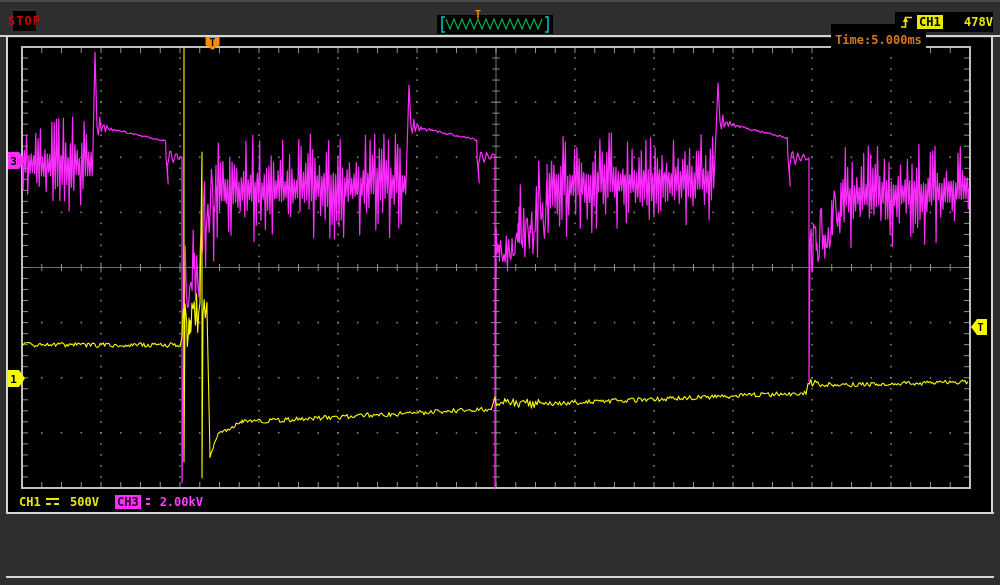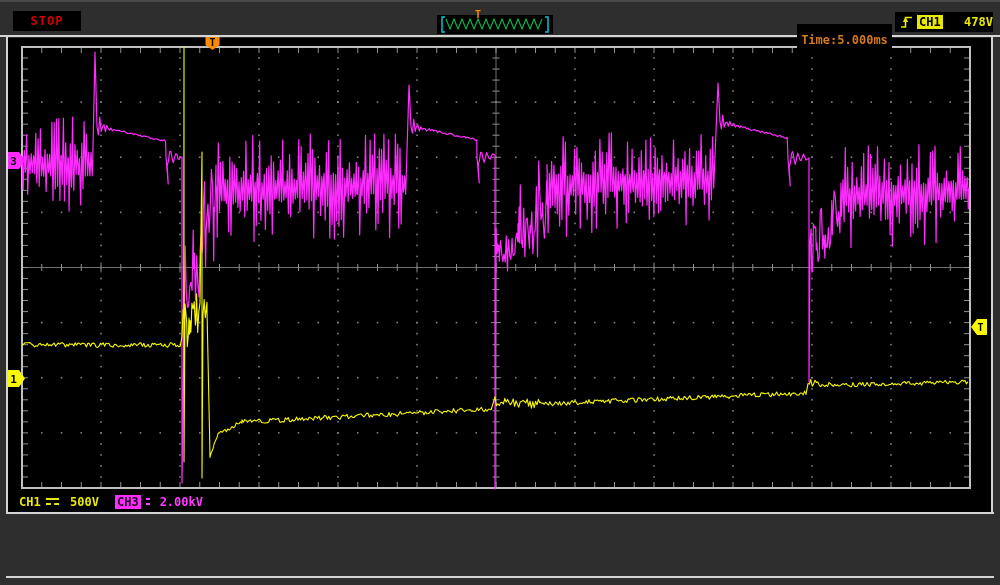--- a/index.html
+++ b/index.html
@@ -4,22 +4,22 @@
 <style>
   html,body{margin:0;padding:0;background:#2e2e2e;}
   .scope{position:relative;width:1000px;height:585px;background:#2e2e2e;overflow:hidden;
          font-family:"DejaVu Sans Mono","Liberation Mono",monospace;}
   .topedge{position:absolute;left:0;top:0;width:1000px;height:2px;background:#4a4a4a;}
   .screen{position:absolute;left:8px;top:38px;width:983px;height:475px;background:#000;}
   .hline{position:absolute;background:#d4d4d4;height:2px;}
   .vline{position:absolute;background:#d4d4d4;width:2px;}
   svg#scope-svg{position:absolute;left:0;top:0;pointer-events:none;}
   .box{position:absolute;background:#000;display:flex;align-items:center;font-weight:bold;font-size:12px;}
-  .stop-box{left:13px;top:11px;width:68px;height:20px;justify-content:center;color:#d20000;letter-spacing:1px;}
-  .time-box{left:797px;top:12px;width:95px;height:32px;justify-content:center;color:#d2781e;margin-top:12px;}
+  .stop-box{left:13px;top:11px;width:23px;height:20px;justify-content:center;color:#d20000;letter-spacing:1px;}
+  .time-box{left:831px;top:12px;width:95px;height:32px;justify-content:center;color:#d2781e;margin-top:12px;}
   .trig-box{left:895px;top:12px;width:98px;height:20px;gap:4px;padding-left:5px;box-sizing:border-box;color:#e8e800;}
   .badge-y{background:#e8e800;color:#000;padding:0 2px;line-height:14px;}
   .badge-m{background:#ff2cff;color:#1a001a;padding:0 2px;line-height:14px;}
   .ch1-box{left:13px;top:492px;width:92px;height:19px;gap:5px;padding:0 6px;box-sizing:border-box;color:#e8e800;}
   .ch3-box{left:111px;top:492px;width:96px;height:19px;gap:5px;padding:0 4px;box-sizing:border-box;color:#ff3cff;}
   .grow{flex:1;}
   .dc{display:inline-block;width:13px;}
   .dc i{display:block;height:0;border-top:2px solid currentColor;}
   .dc b{display:block;height:0;border-top:2px dashed currentColor;margin-top:3px;}
 </style>

